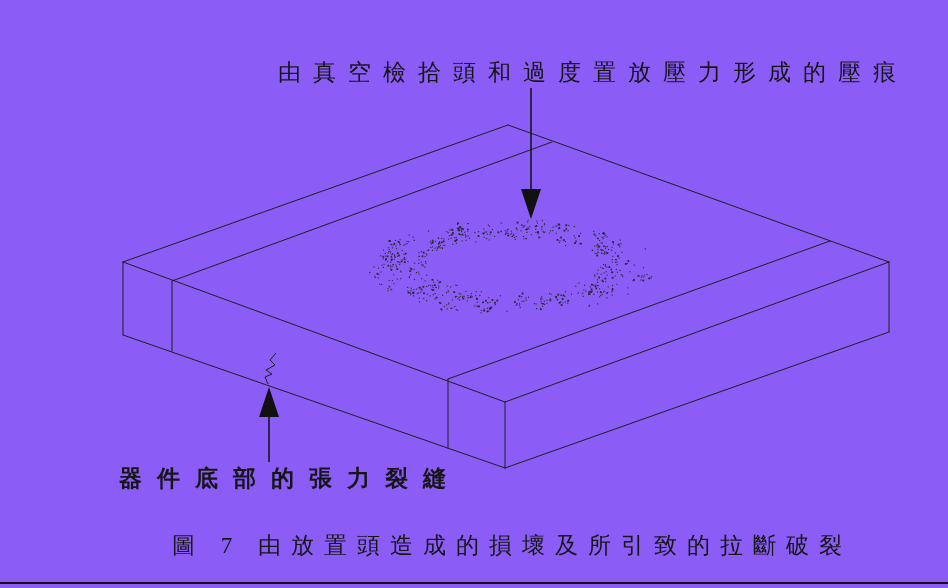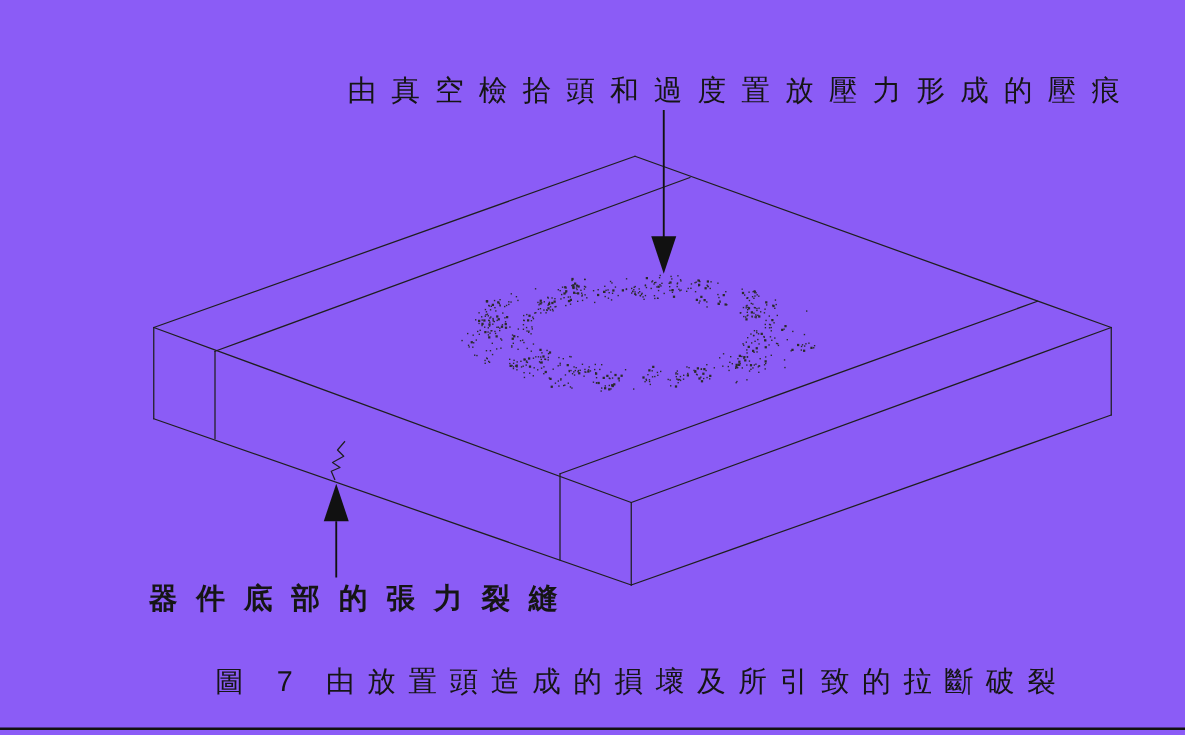--- a/index.html
+++ b/index.html
@@ -36,20 +36,21 @@
   .bottom-callout {
     left: 119px;
     top: 466px;
     letter-spacing: 15px;
     font-weight: bold;
   }
   .figure-caption {
     left: 172px;
     top: 533px;
     letter-spacing: 10px;
+    font-family: Liberation Serif, serif;
   }
 </style>
 </head>
 <body>
 
 <div class="figure-canvas">
 
   <svg class="diagram-svg" width="948" height="588" viewBox="0 0 948 588">
 
     <g stroke="#1f1f1f" stroke-width="1" fill="none" stroke-linecap="round">

